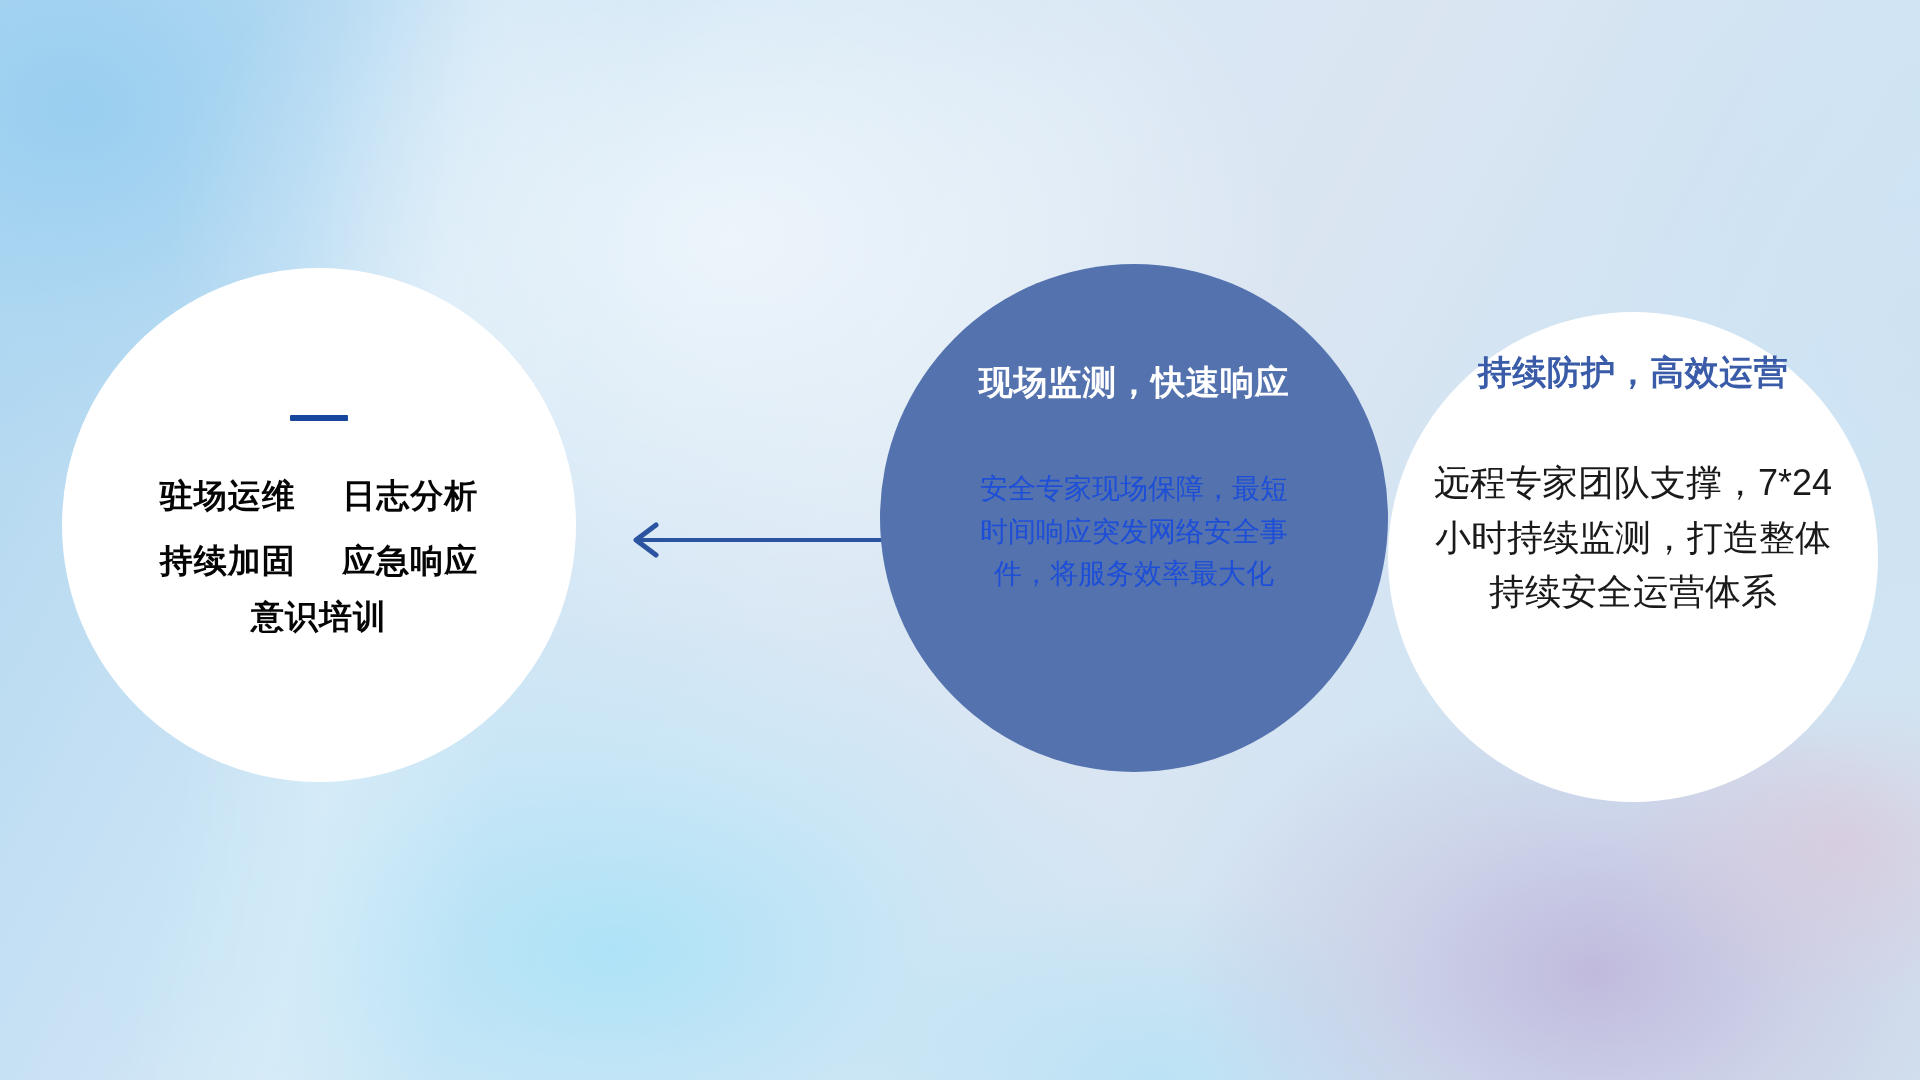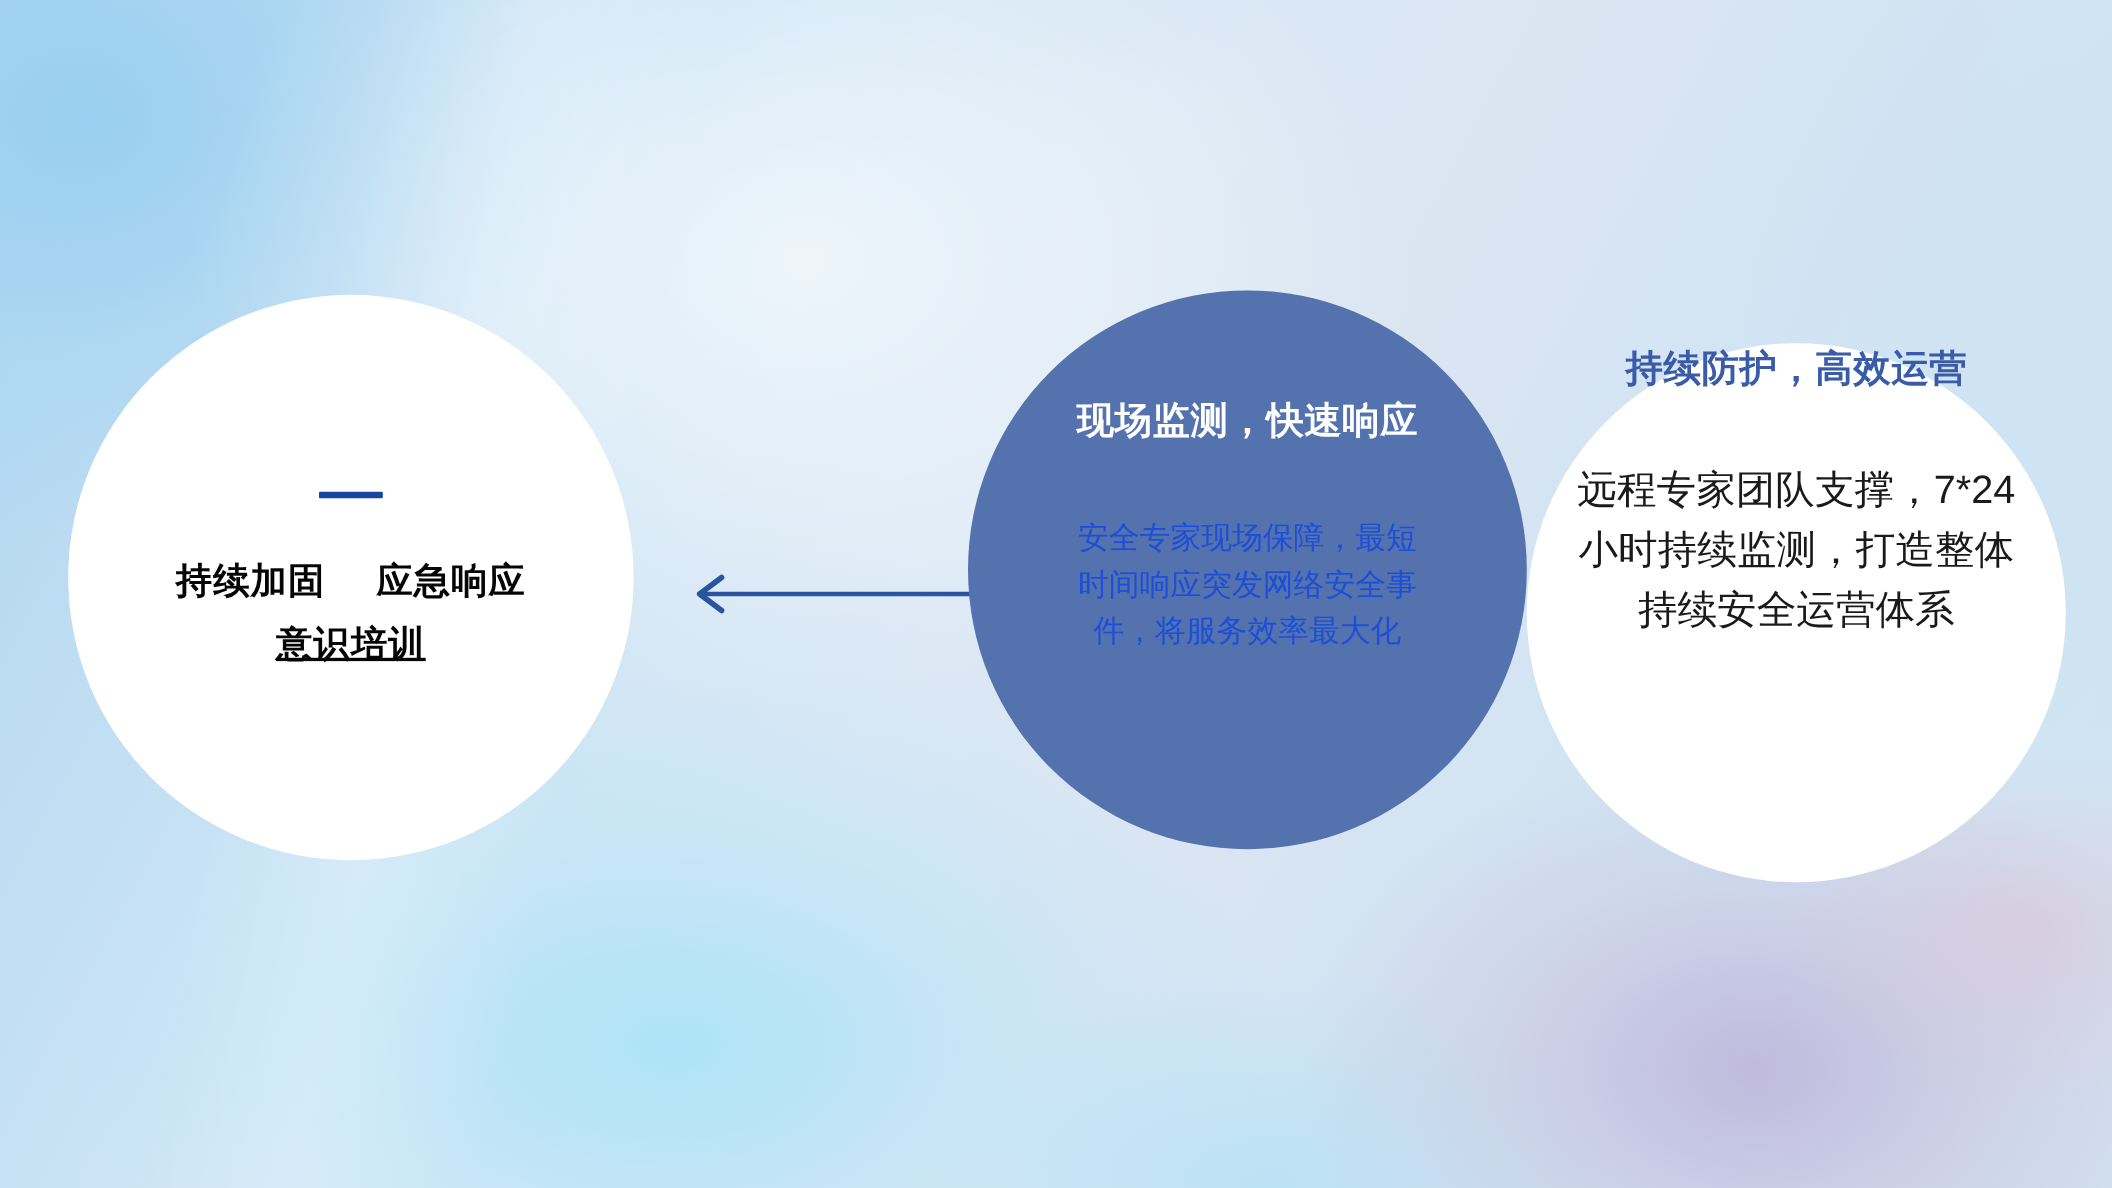--- a/index.html
+++ b/index.html
@@ -134,21 +134,20 @@
     color: #050505;
     font-weight: bold;
     font-size: 33px;
     letter-spacing: 1px;
     line-height: 1.05;
     white-space: nowrap;
     text-align: center;
   }
   .left-line + .left-line {
     margin-top: 30px;
-    text-decoration: underline;
   }
   #left-line-3 {
     margin-top: 22px;
   }
   .left-gap {
     display: inline-block;
     width: 26px;
   }
 
   
@@ -182,20 +181,21 @@
   #right-content {
     position: absolute;
     left: 1388px; top: 312px;
     width: 490px; height: 490px;
     z-index: 7;
     display: flex;
     flex-direction: column;
     align-items: center;
   }
   #right-title {
+    margin-top: 38px;
     color: #3a5ca8;
     font-weight: bold;
     font-size: 34px;
     letter-spacing: 0.5px;
     white-space: nowrap;
   }
   #right-body {
     margin-top: 60px;
     color: #1a1a1a;
     font-size: 36px;
@@ -232,20 +232,25 @@
   <svg id="arrow" viewBox="0 0 290 70">
     <line x1="290" y1="35" x2="30" y2="35" stroke="#2a54a0" stroke-width="4"></line>
     <polyline points="46,20 26,35 46,50" fill="none" stroke="#2a54a0" stroke-width="5" stroke-linecap="round" stroke-linejoin="round"></polyline>
   </svg>
 
   <div id="circle-left" class="circle circle-white"></div>
 
   <div id="left-content">
     <div id="left-dash"></div>
 
+    <div class="left-line">
+      <span>驻场运维</span>
+      <span class="left-gap"></span>
+      <span>日志分析</span>
+    </div>
 
     <div class="left-line">
       <span>持续加固</span>
       <span class="left-gap"></span>
       <span>应急响应</span>
     </div>
 
     <div class="left-line" id="left-line-3">意识培训</div>
   </div>
 

